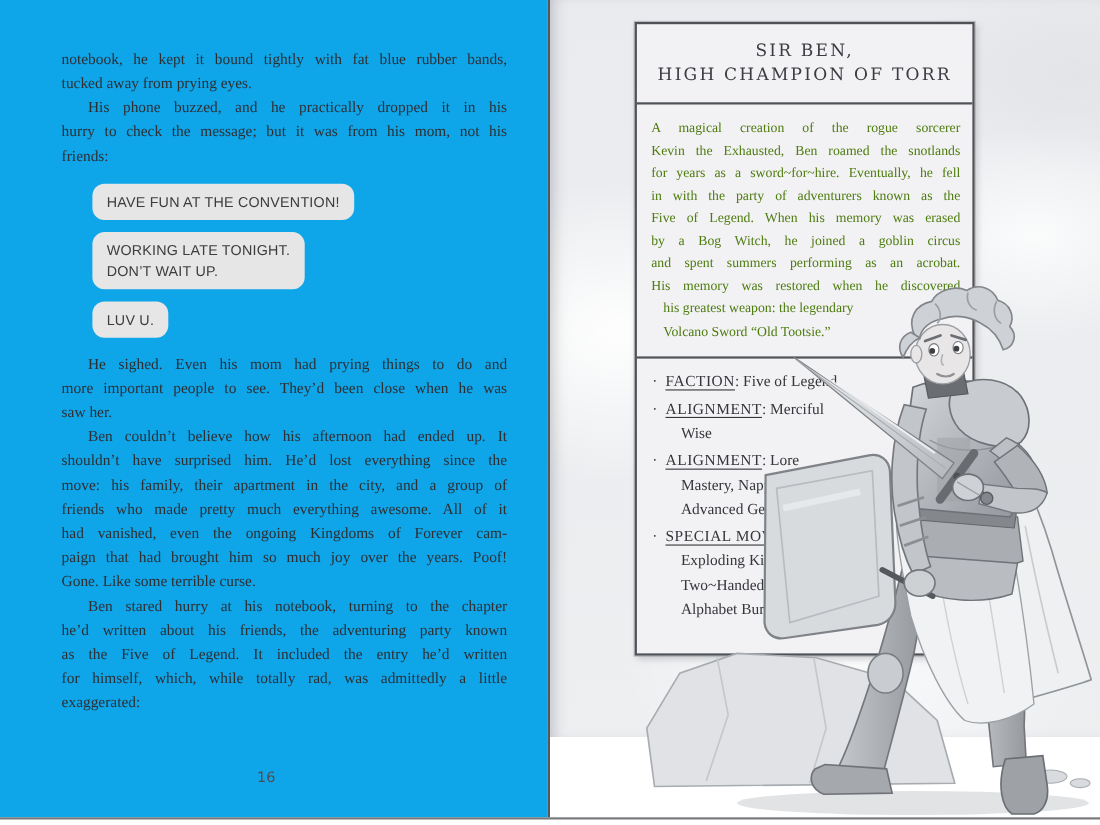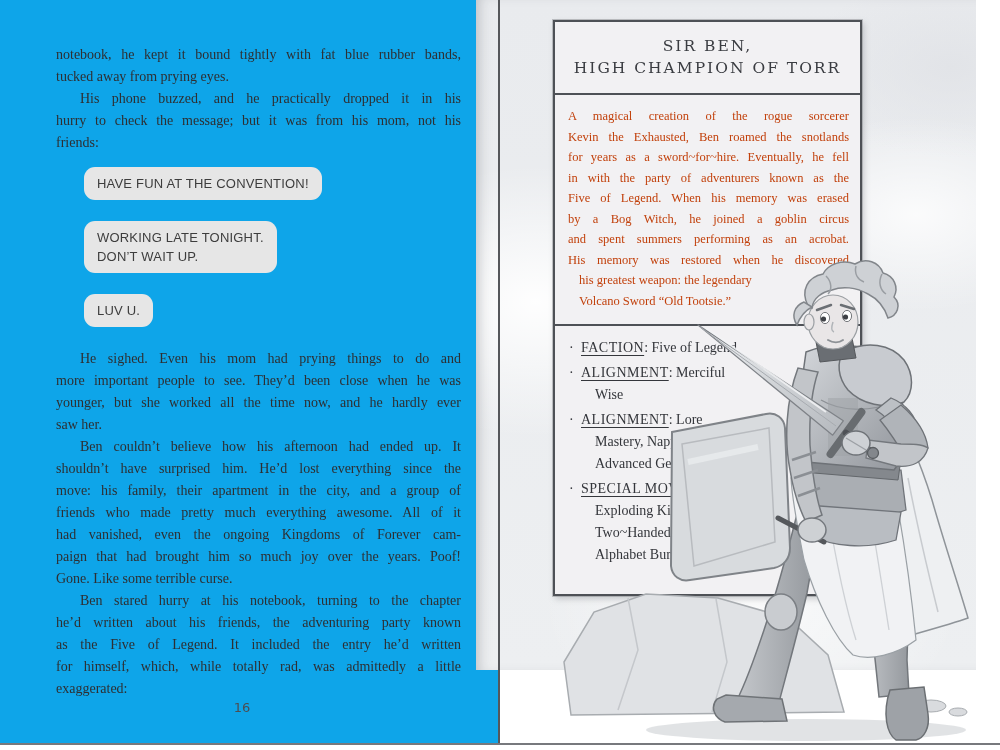--- a/index.html
+++ b/index.html
@@ -11,46 +11,46 @@
   .page-left { position:absolute; left:0; top:0; width:498px; height:743px; background:#0ea5e9; }
   .left-text { position:absolute; left:56px; top:44px; width:405px; color:#2e2f32;
                font-size:14px; line-height:22px; }
   .para { margin:0; }
   .tline { text-align:justify; text-align-last:justify; white-space:nowrap; }
   .tline.last { text-align:left; text-align-last:left; }
   .tline.ind { padding-left:24px; }
   .bubbles { margin:13px 0 14px 28px; }
   .bubble { display:table; background:#e6e6e6; color:#3d3d3d;
             font-family:"Liberation Sans", sans-serif; font-size:13px; line-height:19px;
-            letter-spacing:.2px; padding:7px 13px; border-radius:11px; margin-bottom:21px; }
+            letter-spacing:.2px; padding:7px 13px; border-radius:11px; margin-bottom:11px; }
   .page-number { position:absolute; left:222px; top:700px; width:40px; text-align:center;
                  font-family:"DejaVu Sans", sans-serif; font-size:13px; color:#4c4e52; }
 
   
-  .page-right { position:absolute; left:476px; top:0; width:500px; height:670px;
+  .page-right { position:absolute; left:500px; top:0; width:500px; height:670px;
     background:
       radial-gradient(ellipse 260px 190px at 12% 45%, rgba(255,255,255,.95), rgba(255,255,255,0) 72%),
       radial-gradient(ellipse 230px 140px at 88% 32%, rgba(255,255,255,.8), rgba(255,255,255,0) 70%),
       radial-gradient(ellipse 300px 200px at 55% 90%, rgba(255,255,255,.75), rgba(255,255,255,0) 70%),
       radial-gradient(ellipse 200px 120px at 95% 10%, rgba(225,227,231,.9), rgba(225,227,231,0) 75%),
       linear-gradient(#e9ebee, #edeff1);
     box-shadow: inset 10px 0 14px -8px rgba(90,92,100,.35); }
   .spine { position:absolute; left:498px; top:0; width:2px; height:743px; background:#55575b; }
   .book-bottom-edge { position:absolute; left:0; top:743px; width:1000px; height:2px; background:#77797d; }
 
   
   .card { position:absolute; left:77px; top:20px; width:309px; height:576px;
           background:#f2f1f3; border:2.5px solid #4e5156;
           box-shadow: 0 0 0 1px rgba(130,132,138,.45), 2px 3px 6px rgba(120,122,130,.35);
           color:#34363b; }
   .card-header { height:73px; border-bottom:2px solid #4e5156; text-align:center; padding-top:13px; }
   .card-title { font-family:"DejaVu Serif", serif; font-size:15.5px; line-height:22px;
                 letter-spacing:2px; color:#3a3c41; }
   .card-desc { height:231px; border-bottom:2px solid #4e5156; padding:11px 11px 0 13px;
-               font-size:12.5px; line-height:20.5px; color:#c2410c; }
+               font-size:12.5px; line-height:20.5px; color:#4d7c0f; }
   .dline { text-align:justify; text-align-last:justify; white-space:nowrap; }
   .dline.short { text-align:left; text-align-last:left;margin-left:11px; }
   .card-stats { padding:11px 8px 0 14px; font-size:14px; line-height:22px; color:#34363b; }
   .stat { margin-bottom:3px; }
   .stat .b { display:inline-block; width:12px; }
   .slabel { letter-spacing:.5px; text-decoration:underline; text-underline-offset:2.5px;
             text-decoration-thickness:1.2px; }
   .scont { padding-left:26px; }
 
   .knight-svg { position:absolute; left:0; top:0; width:500px; height:750px; }
@@ -79,21 +79,20 @@
             <div>WORKING LATE TONIGHT.</div>
             <div>DON’T WAIT UP.</div>
           </div>
           <div class="bubble">
             <div>LUV U.</div>
           </div>
         </div>
         <div class="para">
           <div class="tline ind">He sighed. Even his mom had prying things to do and</div>
           <div class="tline">more important people to see. They’d been close when he was</div>
-          <div class="tline">younger, but she worked all the time now, and he hardly ever</div>
           <div class="tline last">saw her.</div>
         </div>
         <div class="para">
           <div class="tline ind">Ben couldn’t believe how his afternoon had ended up. It</div>
           <div class="tline">shouldn’t have surprised him. He’d lost everything since the</div>
           <div class="tline">move: his family, their apartment in the city, and a group of</div>
           <div class="tline">friends who made pretty much everything awesome. All of it</div>
           <div class="tline">had vanished, even the ongoing Kingdoms of Forever cam-</div>
           <div class="tline">paign that had brought him so much joy over the years. Poof!</div>
           <div class="tline last">Gone. Like some terrible curse.</div>

